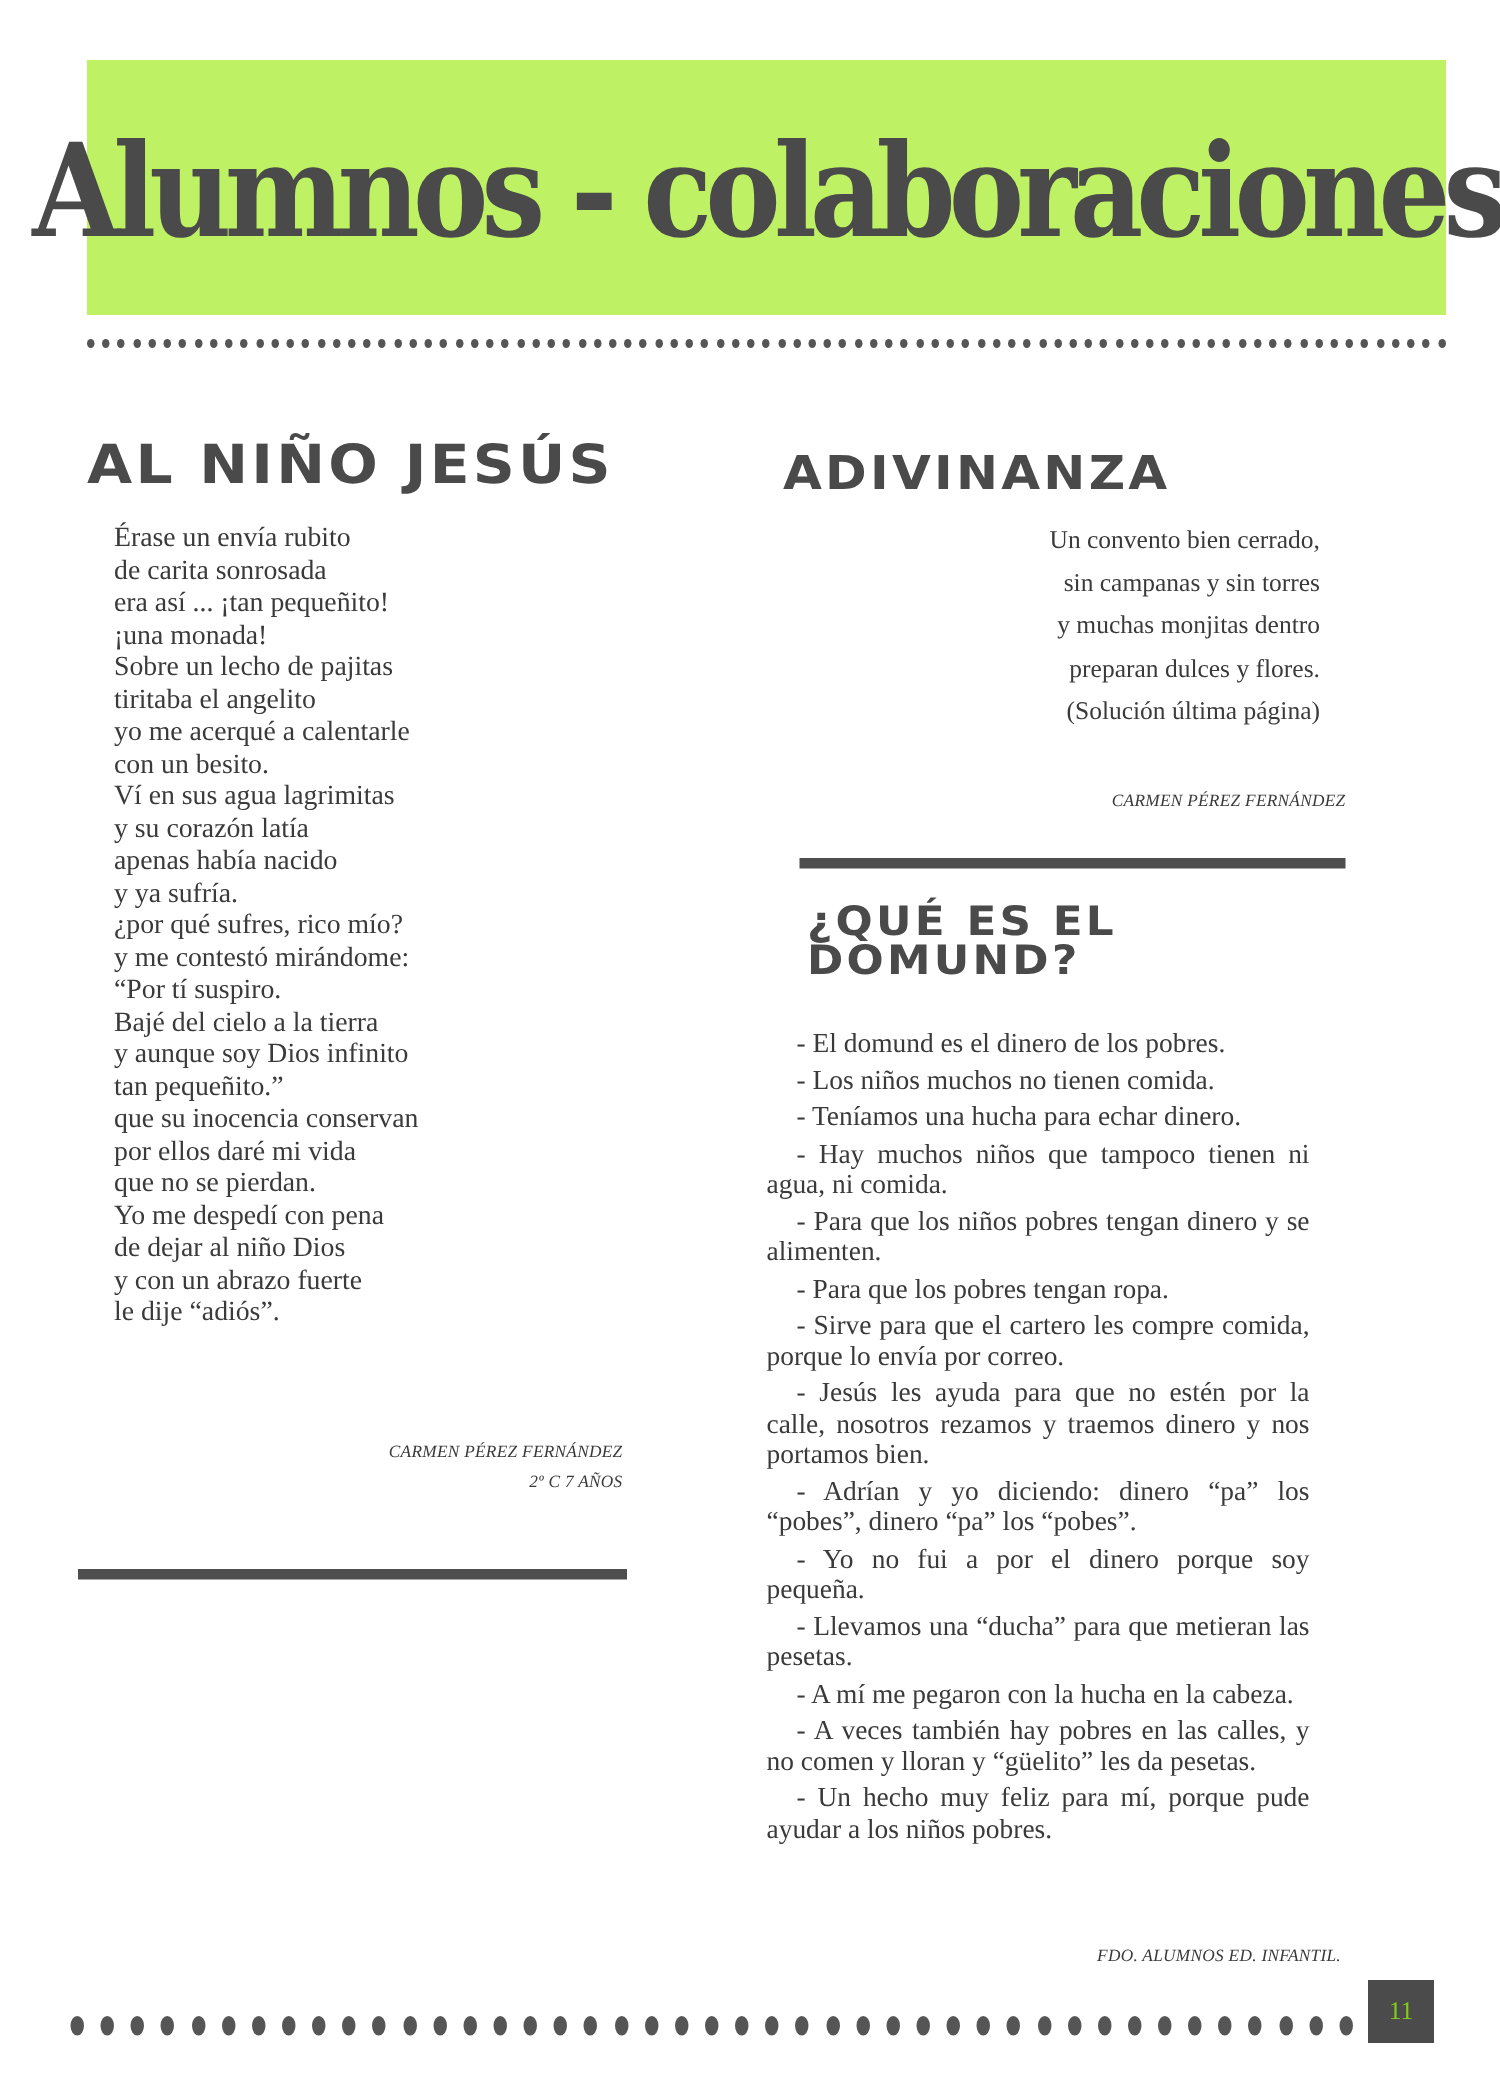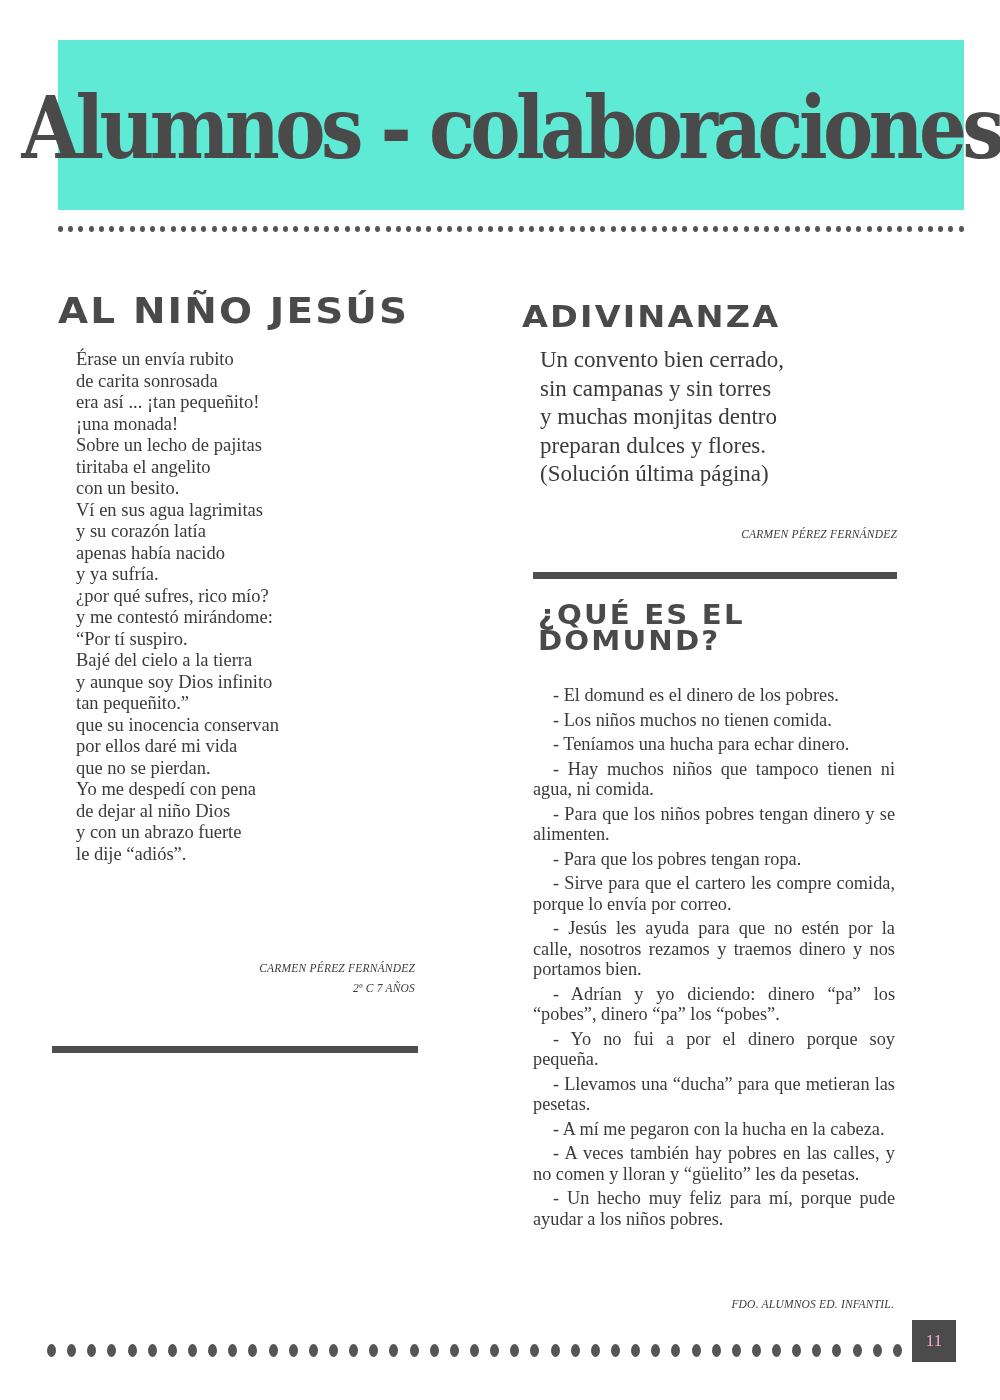--- a/index.html
+++ b/index.html
@@ -4,21 +4,21 @@
 <style>
   html, body { margin: 0; padding: 0; }
   body {
     width: 1000px; height: 1400px; position: relative; overflow: hidden;
     background: #ffffff;
     font-family: "Liberation Serif", "DejaVu Serif", serif;
     color: #3a3a3a;
   }
   .banner {
     position: absolute; left: 58px; top: 40px; width: 906px; height: 170px;
-    background: #5eead4;
+    background: #bef264;
     display: flex; align-items: center; justify-content: center;
   }
   .banner-title {
     font-family: "DejaVu Serif", "Liberation Serif", serif;
     font-weight: bold;
     font-size: 82px;
     letter-spacing: -5px;
     color: #4a4a4a;
     transform: scaleX(0.92) scaleY(1.05);
     white-space: nowrap;
@@ -27,21 +27,21 @@
   .dots {
     position: absolute; display: flex; justify-content: space-between; align-items: center;
   }
   .dots span { display: block; background: #555; border-radius: 50%; }
   .dots-top { left: 58px; top: 225px; width: 906px; height: 8px; }
   .dots-top span { width: 5px; height: 6px; }
   .dots-bottom { left: 47px; top: 1343px; width: 855px; height: 14px; }
   .dots-bottom span { width: 9px; height: 13px; }
   .page-number {
     position: absolute; left: 912px; top: 1320px; width: 44px; height: 42px;
-    background: #4b4b4b; color: #f9a8d4;
+    background: #4b4b4b; color: #84cc16;
     font-family: "Liberation Serif", serif; font-size: 17px;
     display: flex; align-items: center; justify-content: center;
   }
   .heading {
     position: absolute;
     font-family: "DejaVu Sans", "Liberation Sans", sans-serif;
     font-weight: bold; color: #4a4a4a; letter-spacing: 2px;
     margin: 0; white-space: nowrap;
   }
   .h-nino { left: 58px; top: 290px; font-size: 36px; transform: scaleX(1.08); transform-origin: left; }
@@ -59,25 +59,25 @@
   .sig-nino { left: 150px; width: 265px; top: 958px; line-height: 20px; }
   .sig-adiv { left: 600px; width: 297px; top: 528px; }
   .sig-domund { left: 600px; width: 294px; top: 1298px; }
   .rule {
     position: absolute; height: 7px; background: #4e4e4e;
   }
   .rule-left { left: 52px; top: 1046px; width: 366px; }
   .rule-right { left: 533px; top: 572px; width: 364px; }
   .riddle {
     position: absolute; left: 540px; top: 346px; width: 340px;
-    font-size: 23px; line-height: 28.5px;
+    font-size: 17px; line-height: 28.5px; text-align: right;
   }
   .riddle .answer { padding-left: 41px; }
   .domund-list {
-    position: absolute; left: 533px; top: 685px; width: 362px;
+    position: absolute; left: 511px; top: 685px; width: 362px;
     font-size: 18.3px; line-height: 20.5px;
   }
   .domund-list p {
     margin: 0 0 4px 0; text-align: justify; text-indent: 20px;
   }
 </style>
 </head>
 <body>
 
 <div class="banner">
@@ -177,20 +177,21 @@
   </div>
 
 <h2 class="heading h-nino">AL NIÑO JESÚS</h2>
 <div class="poem">
   <div>Érase un envía rubito</div>
   <div>de carita sonrosada</div>
   <div>era así ... ¡tan pequeñito!</div>
   <div>¡una monada!</div>
   <div>Sobre un lecho de pajitas</div>
   <div>tiritaba el angelito</div>
+  <div>yo me acerqué a calentarle</div>
   <div>con un besito.</div>
   <div>Ví en sus agua lagrimitas</div>
   <div>y su corazón latía</div>
   <div>apenas había nacido</div>
   <div>y ya sufría.</div>
   <div>¿por qué sufres, rico mío?</div>
   <div>y me contestó mirándome:</div>
   <div>“Por tí suspiro.</div>
   <div>Bajé del cielo a la tierra</div>
   <div>y aunque soy Dios infinito</div>

